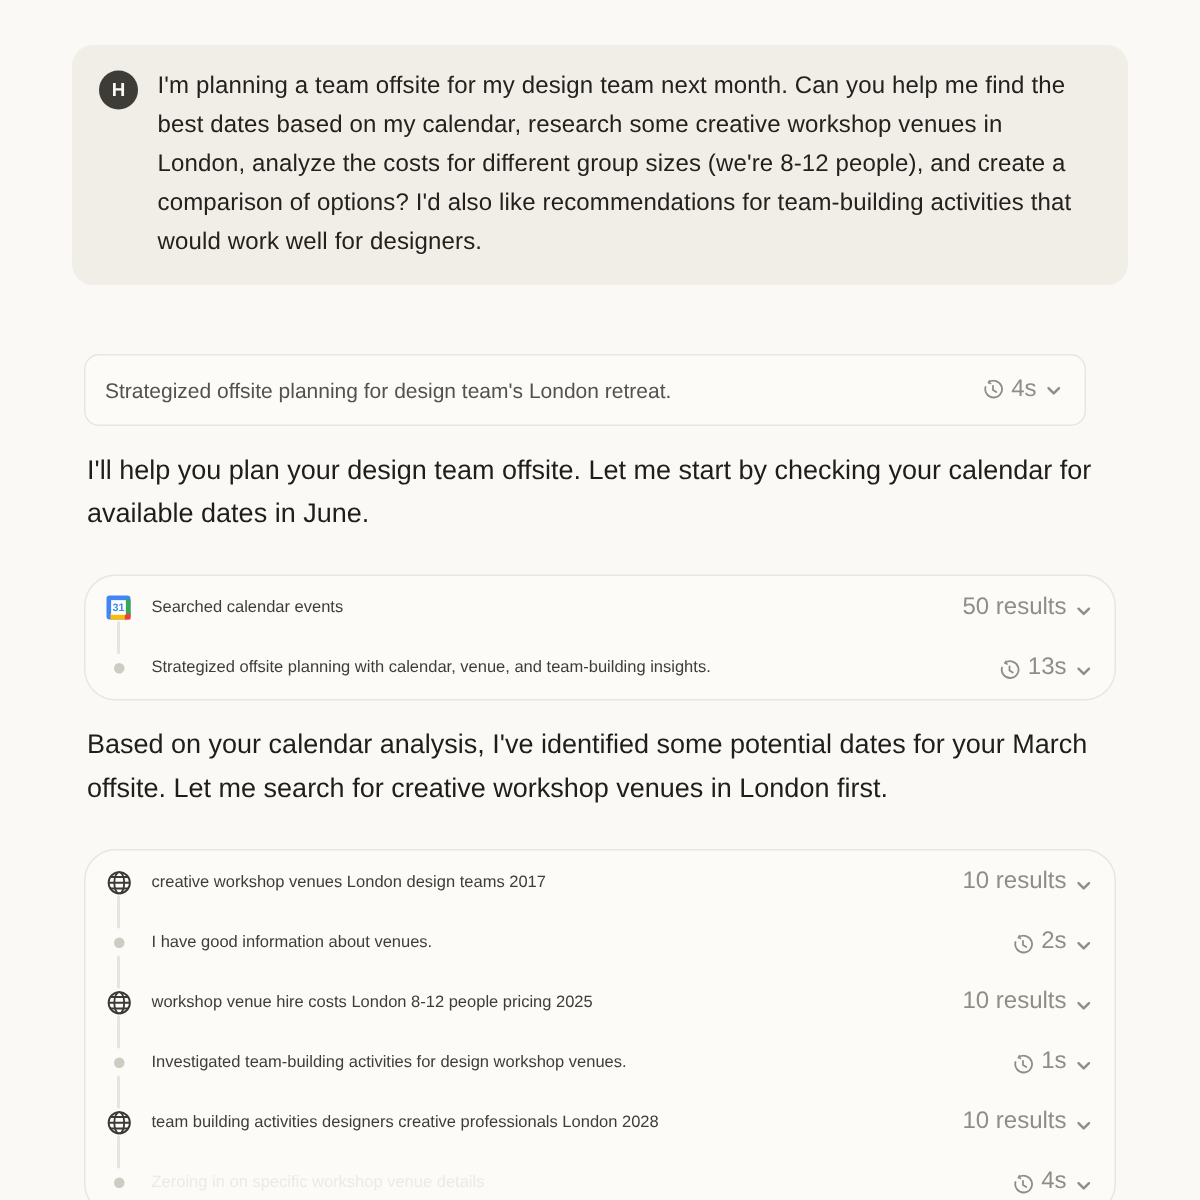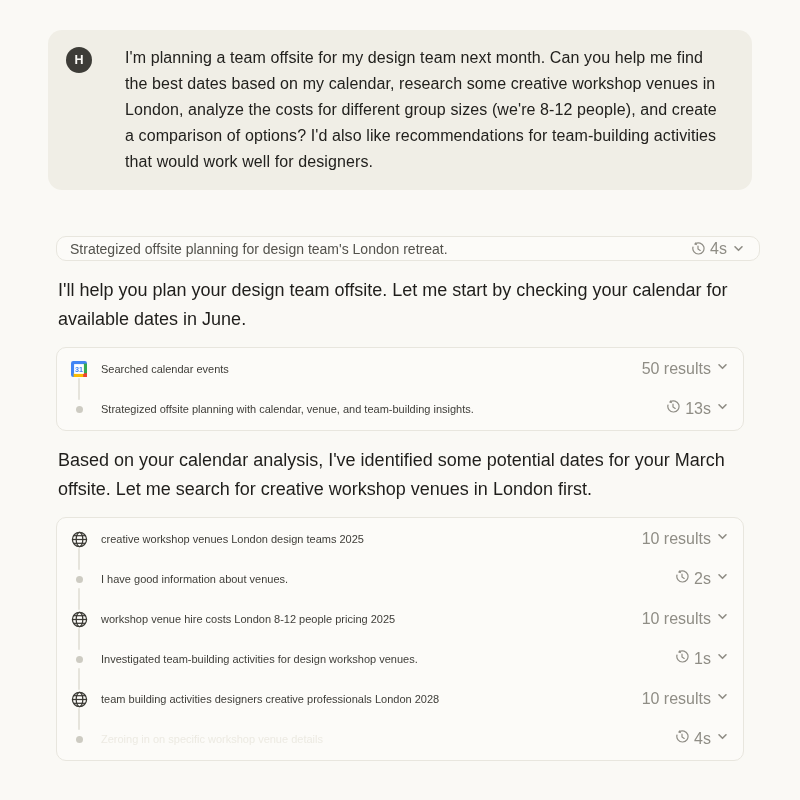--- a/index.html
+++ b/index.html
@@ -29,27 +29,26 @@
     border-radius:50%;
     font-size:12.5px; font-weight:700;
     display:flex; align-items:center; justify-content:center;
     margin-top:2px;
   }
   .user-text {
     font-size:16px;
     line-height:26px;
     color:#22211e;
     letter-spacing:.1px;
-    margin-left:20px;
   }
 
   
   .thinking-bar {
-    margin:46px 40px 0 56px;
-    height:25px;
+    margin:46px 76px 0 56px;
+    height:48px;
     background:#FCFBF8;
     border:1px solid #E8E6DE;
     border-radius:10px;
     display:flex; align-items:center;
     padding:0 14px 0 13px;
     cursor:pointer;
   }
   .thinking-bar .bar-label {
     font-size:14px;
     color:#53524c;
@@ -59,21 +58,21 @@
 
   
   .assistant-para {
     margin:15px 58px 0 58px;
     font-family:Liberation Sans, sans-serif;
     font-size:18px;
     line-height:29px;
     color:#1f1e1b;
     max-width:692px;
   }
-  .assistant-para + .tool-card { margin-top:13px; }
+  .assistant-para + .tool-card { margin-top:26px;border-radius:21px; }
 
   
   .tool-card {
     margin:13px 56px 0 56px;
     background:#FCFBF8;
     border:1px solid #E8E6DE;
     border-radius:10px;
     padding:1px 0;
   }
   .card-row {
@@ -97,21 +96,21 @@
     width:18px;
     display:flex; align-items:center; justify-content:center;
     margin-right:13px;
   }
   .dot {
     width:7px; height:7px;
     border-radius:50%;
     background:#CDCBC2;
   }
   .row-label { font-size:11px; color:#3e3d38; white-space:nowrap; overflow:hidden; text-overflow:ellipsis; }
-  .row-right { margin-left:auto; display:flex; align-items:flex-start; gap:5px; padding-left:12px; }
+  .row-right { margin-left:auto; display:flex; align-items:flex-end; gap:5px; padding-left:12px; }
   .card-row.faded .row-label { color:#ECEAE2; }
 
   .chev { display:flex; align-items:center; }
   .clock { display:flex; align-items:center; }
 </style>
 </head>
 <body>
 
 <div class="canvas">
 
@@ -192,21 +191,21 @@
       <div class="card-row">
         <span class="icon-cell">
           <svg width="17" height="17" viewBox="0 0 17 17" fill="none" stroke="#3B3A35" stroke-width="1.25">
             <circle cx="8.5" cy="8.5" r="7.1"></circle>
             <ellipse cx="8.5" cy="8.5" rx="3.3" ry="7.1"></ellipse>
             <line x1="1.4" y1="8.5" x2="15.6" y2="8.5"></line>
             <line x1="2.4" y1="4.7" x2="14.6" y2="4.7"></line>
             <line x1="2.4" y1="12.3" x2="14.6" y2="12.3"></line>
           </svg>
         </span>
-        <span class="row-label">creative workshop venues London design teams 2025</span>
+        <span class="row-label">creative workshop venues London design teams 2017</span>
         <span class="row-right">
           <span class="meta-text">10 results</span>
           <span class="chev">
             <svg width="13" height="13" viewBox="0 0 13 13" fill="none" stroke="#8F8D85" stroke-width="1.6" stroke-linecap="round" stroke-linejoin="round">
               <path d="M3 4.8 L6.5 8.3 L10 4.8"></path>
             </svg>
           </span>
         </span>
       </div>
       <div class="card-row">

